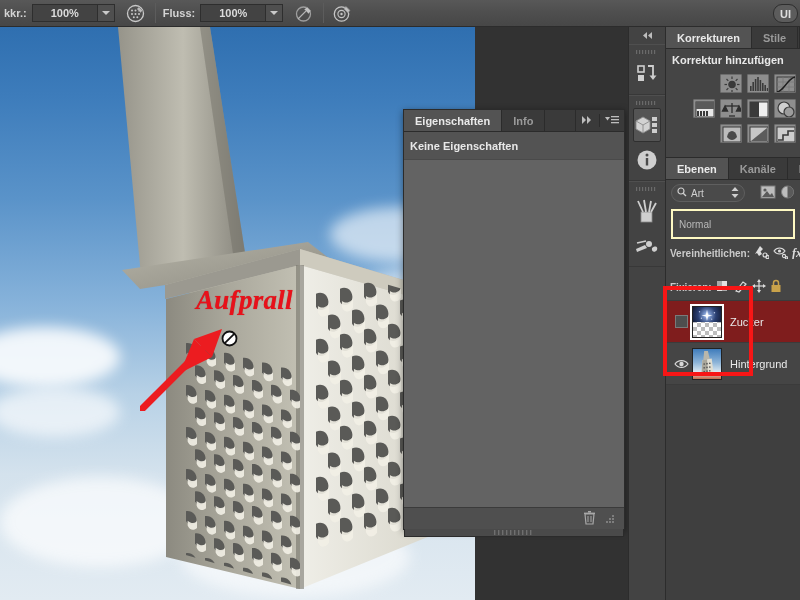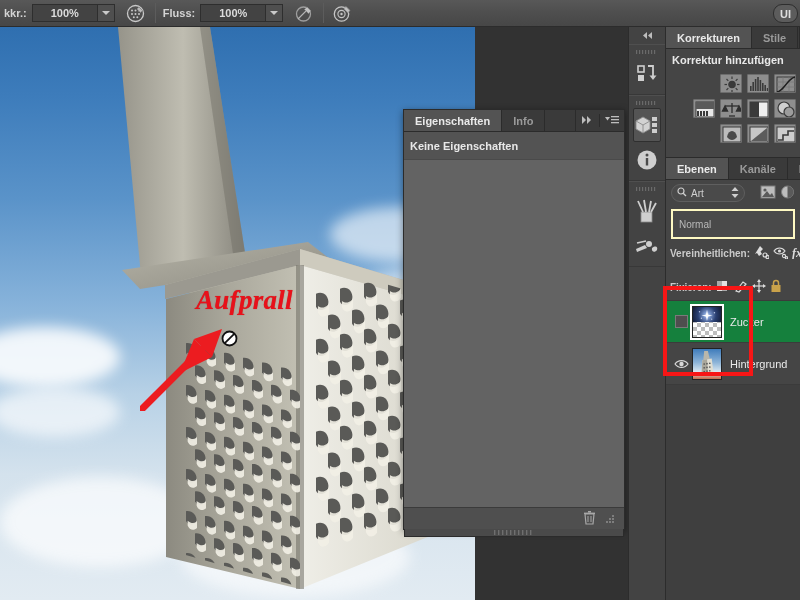--- a/index.html
+++ b/index.html
@@ -163,21 +163,21 @@
   }
   .lock-row {
     display: flex; align-items: center; padding: 3px 4px; gap: 4px;
     font-size: 10px; color: #cacaca; font-weight: bold; white-space: nowrap;
   }
   .layer-list { position: relative; }
   .layer-row {
     display: flex; align-items: center; height: 42px;
     border-bottom: 1px solid #3b3b3b; padding-left: 4px;
   }
-  .layer-row.sel { background: #15803d; }
+  .layer-row.sel { background: #7f1d1d; }
   .eye-cell { width: 22px; display: flex; align-items: center; justify-content: center; }
   .eye-box { width: 13px; height: 13px; border: 1px solid #7a7a7a; background: #4e4e4e; }
   .thumb {
     width: 30px; height: 32px; border: 1px solid #222;
     background: #fff; position: relative; overflow: hidden; flex: 0 0 auto;
   }
   .thumb.selected { outline: 2px solid #fff; outline-offset: 0px; }
   .layer-name { padding-left: 8px; font-size: 11px; color: #eaeaea; white-space: nowrap; }
   #red-box {
     position: absolute; left: 663px; top: 286px; width: 90px; height: 90px;

